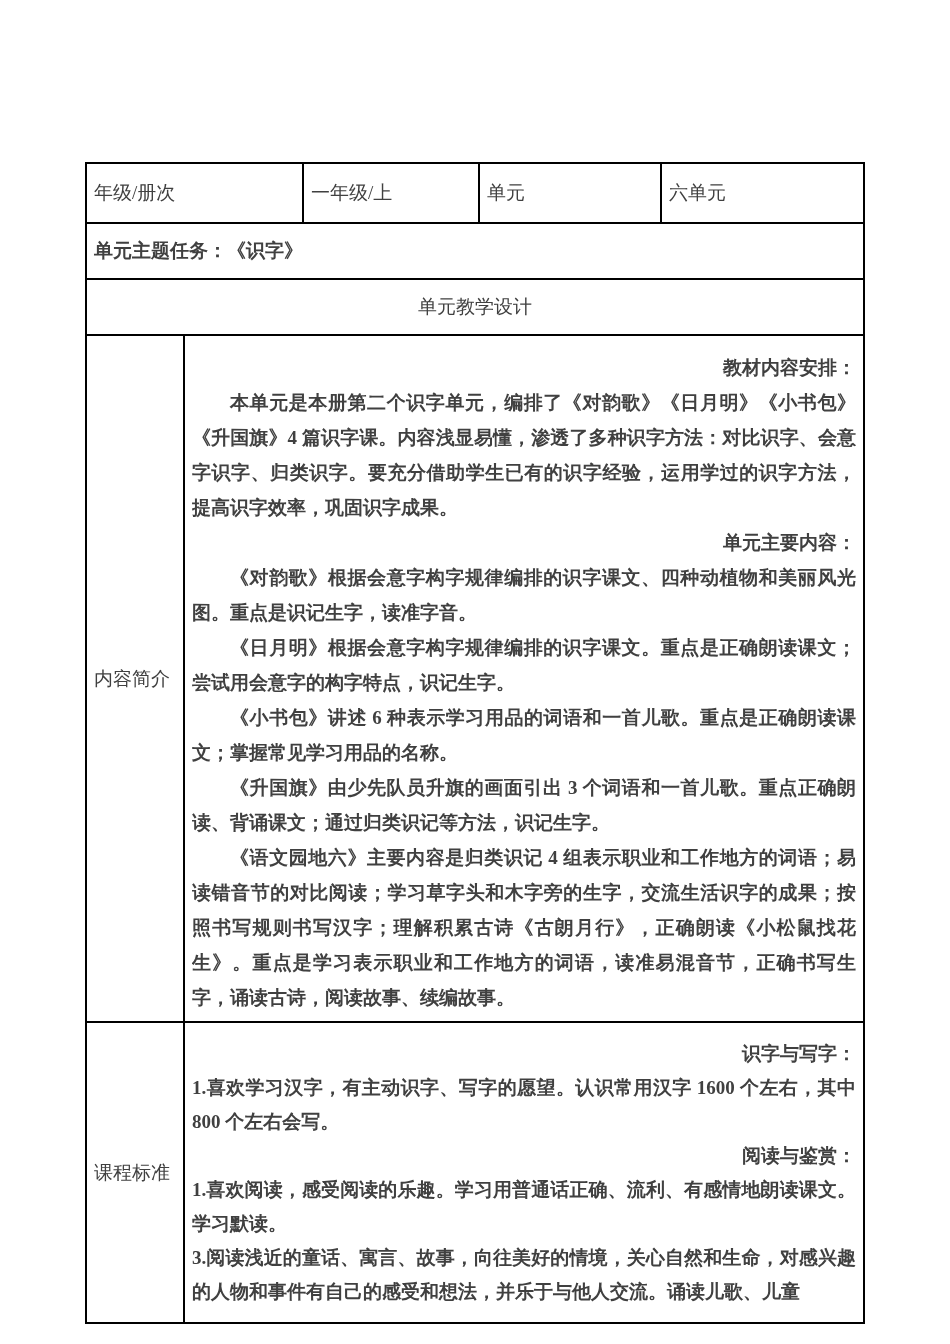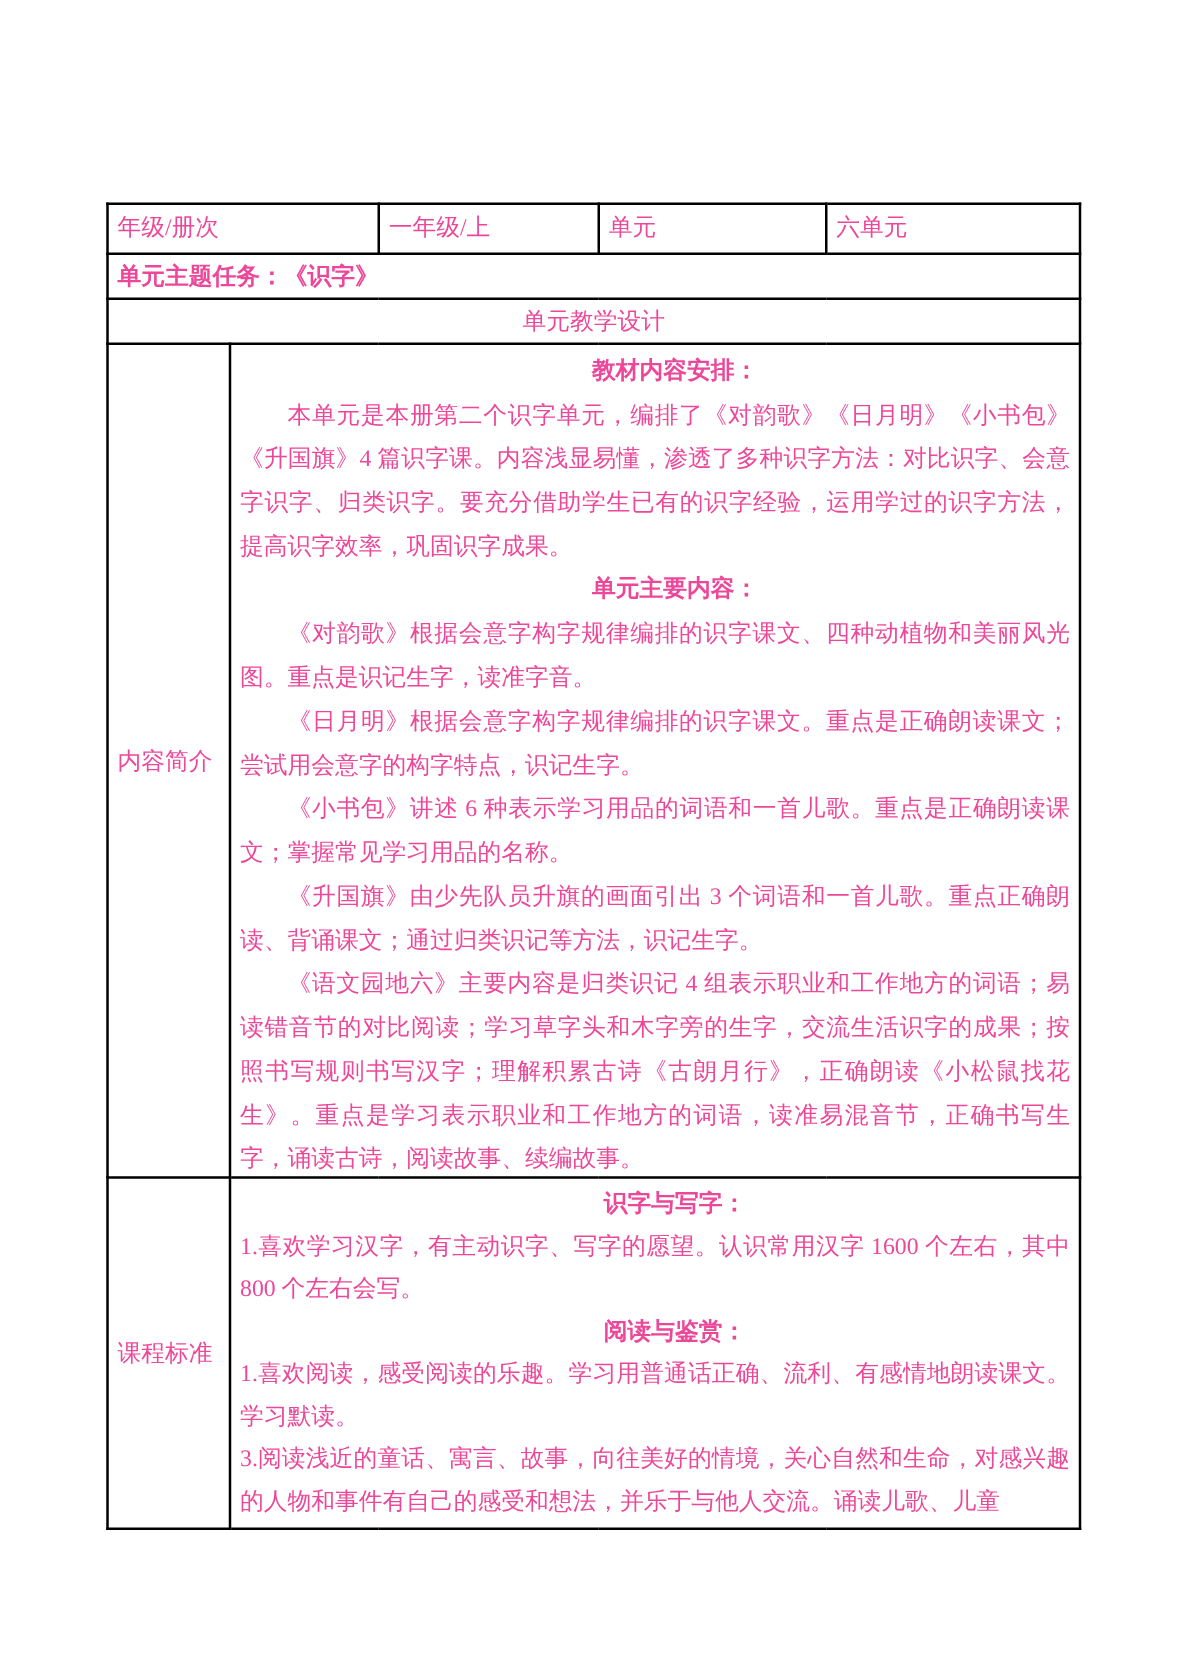--- a/index.html
+++ b/index.html
@@ -20,22 +20,22 @@
     position: absolute;
     left: 85px;
     top: 162px;
     width: 778px;
     border-collapse: collapse;
     table-layout: fixed;
   }
   table.doc-table td {
     border: 2px solid #000000;
     font-size: 19px;
-    color: #ec4899;
-    padding: 4px 7px;
+    color: #404040;
+    padding: 14px 7px;
     vertical-align: middle;
     overflow: hidden;
   }
   tr.meta-row td {
     height: 30px;
     line-height: 24px;
   }
   td.theme-cell {
     height: 26px;
     font-family: "Liberation Sans", "DejaVu Sans", sans-serif;
@@ -53,27 +53,28 @@
     padding-top: 8px;
     font-size: 19px;
   }
   td.content-cell {
     vertical-align: top;
     padding: 2px 8px 2px 9px;
   }
   .content-cell p {
     margin: 0;
     text-align: justify;
+    font-weight: bold;
   }
   tr.section-intro .content-cell p { line-height: 35px; }
   tr.section-standard .content-cell p { line-height: 34px; }
   .content-cell p.h {
-    font-family: Liberation Mono, monospace;
+    font-family: Liberation Sans, sans-serif;
     font-weight: 700;
-    text-align: center;
+    text-align: right;
     margin-left: 32px;
   }
   .content-cell p.pi {
     text-indent: 2em;
   }
   tr.section-intro td.content-cell { height: 657px; }
   tr.section-standard td.content-cell { height: 269px; }
   .clip-intro { max-height: 657px; overflow: hidden; }
   .clip-standard { max-height: 271px; overflow: hidden; }
 </style>

